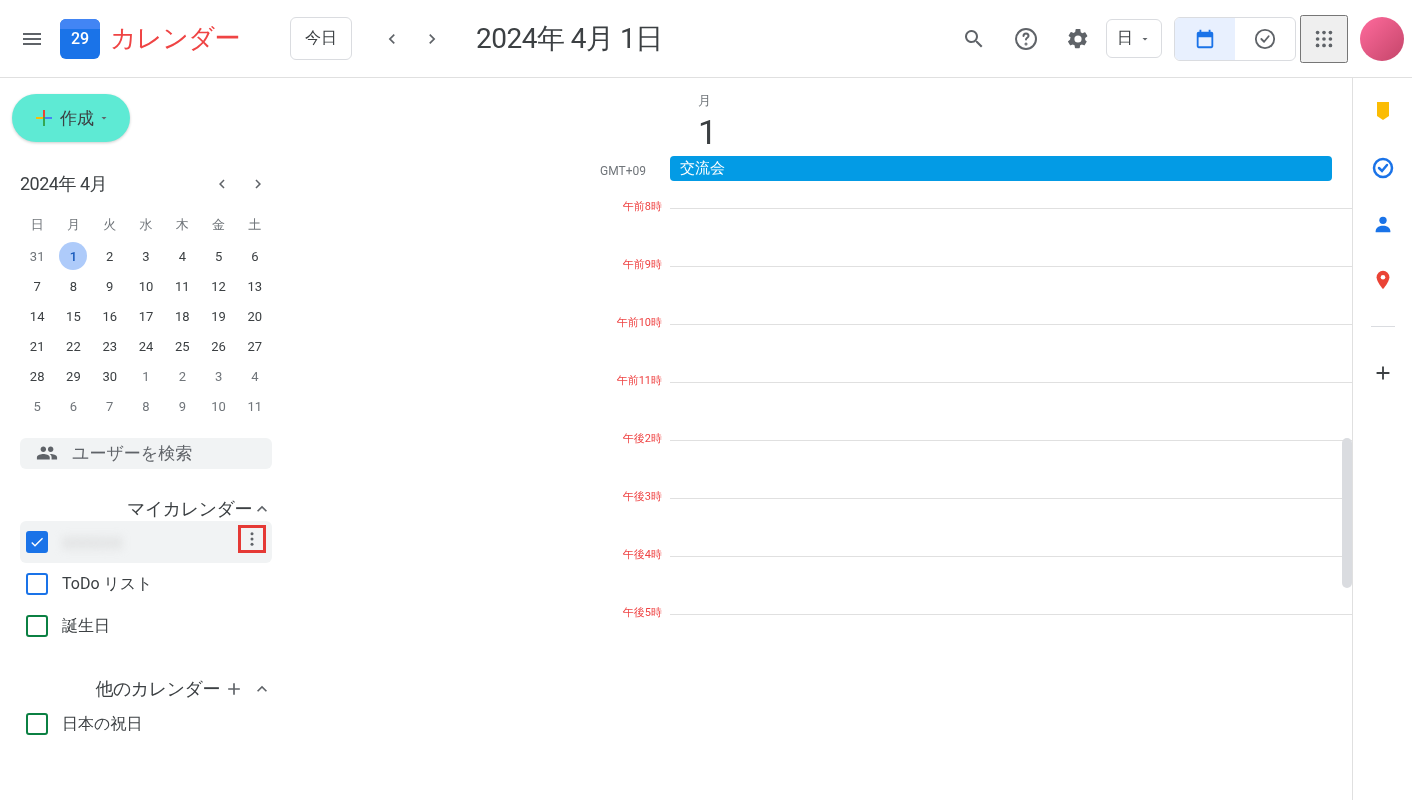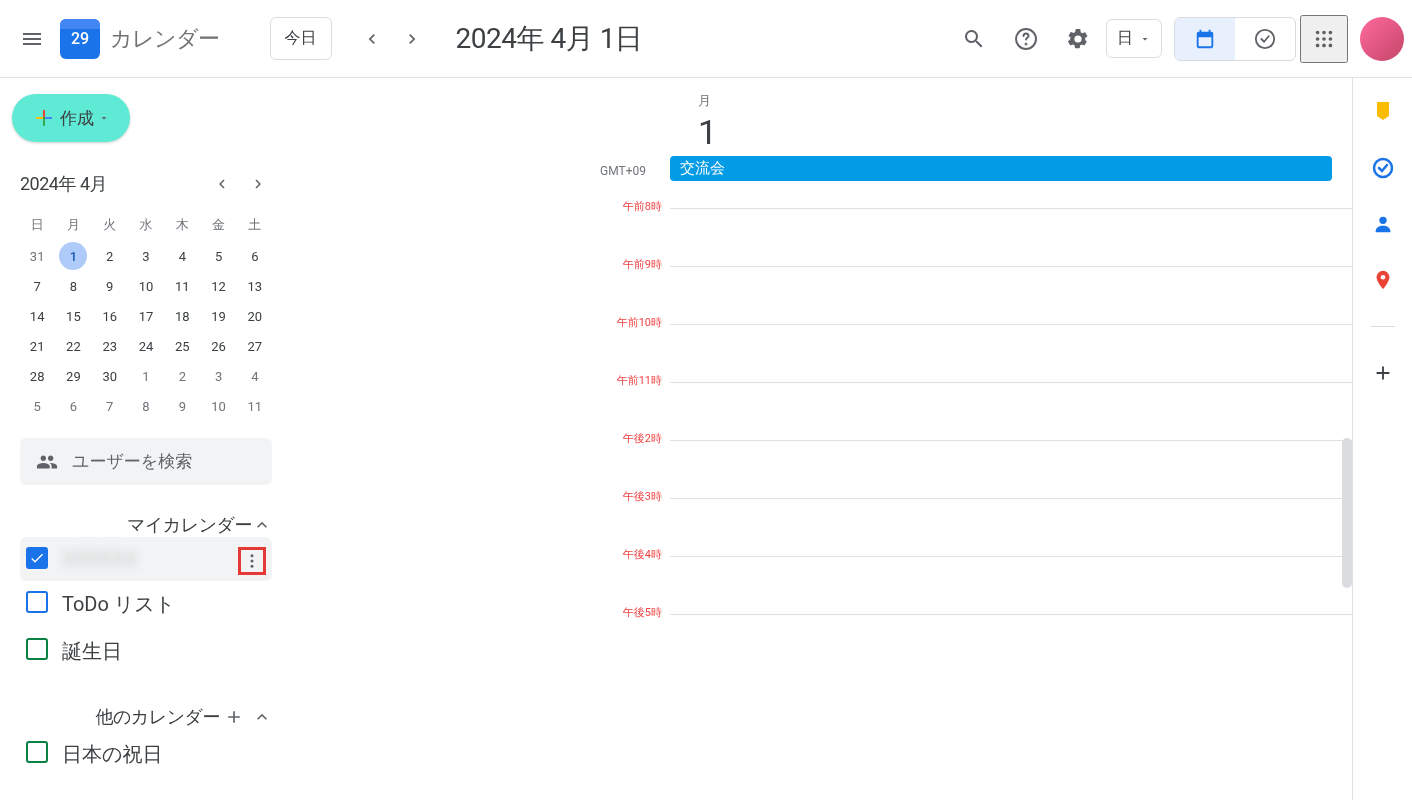--- a/index.html
+++ b/index.html
@@ -2,21 +2,21 @@
 <html><head>
 <meta charset="utf-8">
 <style>
 * { box-sizing: border-box; margin: 0; padding: 0; font-family: 'Google Sans', Roboto, Arial, sans-serif; }
 body { background: #fff; color: #3c4043; width: 1412px; height: 800px; overflow: hidden; }
 .header { height: 78px; display: flex; align-items: center; padding: 0 8px; border-bottom: 1px solid #e0e0e0; }
 .icon-btn { width: 48px; height: 48px; border-radius: 50%; display: flex; align-items: center; justify-content: center; cursor: pointer; color: #5f6368; background: none; border: none; }
 .logo-box { display: flex; align-items: center; margin-left: 4px; }
 .logo-icon { width: 40px; height: 40px; background: #1a73e8; border-radius: 6px; display:flex; align-items:center; justify-content:center; color:#fff; font-weight:500; font-size:16px; position:relative;}
 .logo-icon::before{content:""; position:absolute;top:0;left:0;right:0;height:10px;background:#4285f4;border-radius:6px 6px 0 0;}
-.logo-text { font-size: 22px; color: #737373; margin-left: 10px; letter-spacing: -0.5px; }
+.logo-text { font-size: 26px; color: #ef4444; margin-left: 10px; letter-spacing: -0.5px; }
 .today-btn { border: 1px solid #dadce0; border-radius: 6px; padding: 10px 14px; font-size: 16px; color: #3c4043; background: #fff; cursor: pointer; margin-left: 50px; }
 .nav-arrows { display: flex; margin-left: 20px; }
 .nav-arrow { width: 40px; height: 40px; display: flex; align-items: center; justify-content: center; cursor: pointer; color: #5f6368; border-radius:50%;}
 .date-title { font-size: 28px; color: #3c4043; margin-left: 24px; letter-spacing:-0.5px;}
 .header-right { margin-left: auto; display: flex; align-items: center; gap: 4px; }
 .view-select { border: 1px solid #dadce0; border-radius: 6px; padding: 8px 10px; display: flex; align-items: center; gap: 6px; cursor: pointer; font-size:16px; color:#3c4043;}
 .pill-group{display:flex;border:1px solid #dadce0;border-radius:6px;overflow:hidden;margin-left:8px;}
 .pill-item{width:60px;height:42px;display:flex;align-items:center;justify-content:center;cursor:pointer;}
 .pill-active{background:#e8f0fe;color:#1a73e8;}
 .apps-btn { width: 48px; height: 48px; display:flex;align-items:center;justify-content:center;cursor:pointer;}
@@ -31,26 +31,26 @@
 .mini-cal { margin-top: 28px; padding: 0 8px;}
 .mini-header { display: flex; align-items: center; justify-content: space-between; font-size: 18px; color: #3c4043; letter-spacing:-0.5px;gap:36px;}
 .mini-nav { display: flex; gap: 8px; }
 .mini-nav-btn{width:28px;height:28px;display:flex;align-items:center;justify-content:center;cursor:pointer;color:#5f6368;border-radius:50%;}
 .mini-grid { display: grid; grid-template-columns: repeat(7, 1fr); gap: 2px; margin-top: 12px; text-align: center; }
 .mini-dow { font-size: 13px; color: #70757a; padding: 6px 0; }
 .mini-day { font-size: 13px; color: #3c4043; padding: 7px 0; cursor: pointer; border-radius: 50%; width:28px;height:28px;margin:auto;display:flex;align-items:center;justify-content:center;}
 .mini-day.muted{color:#70757a;}
 .mini-day.selected { background: #aecbfa; color: #185abc; font-weight:500;}
 
-.search-users { display: flex; align-items: flex-end; gap: 14px; padding: 12px 16px; background: #f1f3f4; border-radius: 6px; margin: 18px 8px 0; cursor:text;color:#5f6368;font-size:17px;}
+.search-users { display: flex; align-items: flex-start; gap: 14px; padding: 4px 16px; background: #f1f3f4; border-radius: 6px; margin: 18px 8px 0; cursor:text;color:#5f6368;font-size:17px;}
 
 .cal-section { margin-top: 28px; padding:0 8px;}
 .cal-section-header { display:flex; align-items:center; justify-content:flex-end; font-size:18px; color:#3c4043; cursor:pointer;letter-spacing:-0.5px;}
 .cal-section-actions{display:flex;gap:4px;align-items:center;}
-.cal-item { display: flex; align-items: flex-start; gap: 14px; padding: 10px 6px; font-size:20px;color:#3c4043;position:relative;}
+.cal-item { display: flex; align-items: flex-end; gap: 14px; padding: 10px 6px; font-size:16px;color:#3c4043;position:relative;}
 .cal-item.active{background:#f1f3f4;border-radius:6px;}
 .checkbox { width: 22px; height: 22px; border: 2px solid; border-radius: 3px; display:flex;align-items:center;justify-content:center;cursor:pointer;}
 .checkbox.checked-blue { background:#1a73e8; border-color:#1a73e8; }
 .checkbox.blue{border-color:#1a73e8;}
 .checkbox.green{border-color:#0b8043;}
 .checkbox.dgreen{border-color:#0b8043;}
 .checkbox svg{width:16px;height:16px;}
 .blur-label{filter:blur(4px);color:#ccc;}
 .more-dots{position:absolute;right:6px;width:28px;height:28px;display:flex;align-items:center;justify-content:center;cursor:pointer;}
 .highlight-box{border:3px solid #e53935;padding:1px;}

